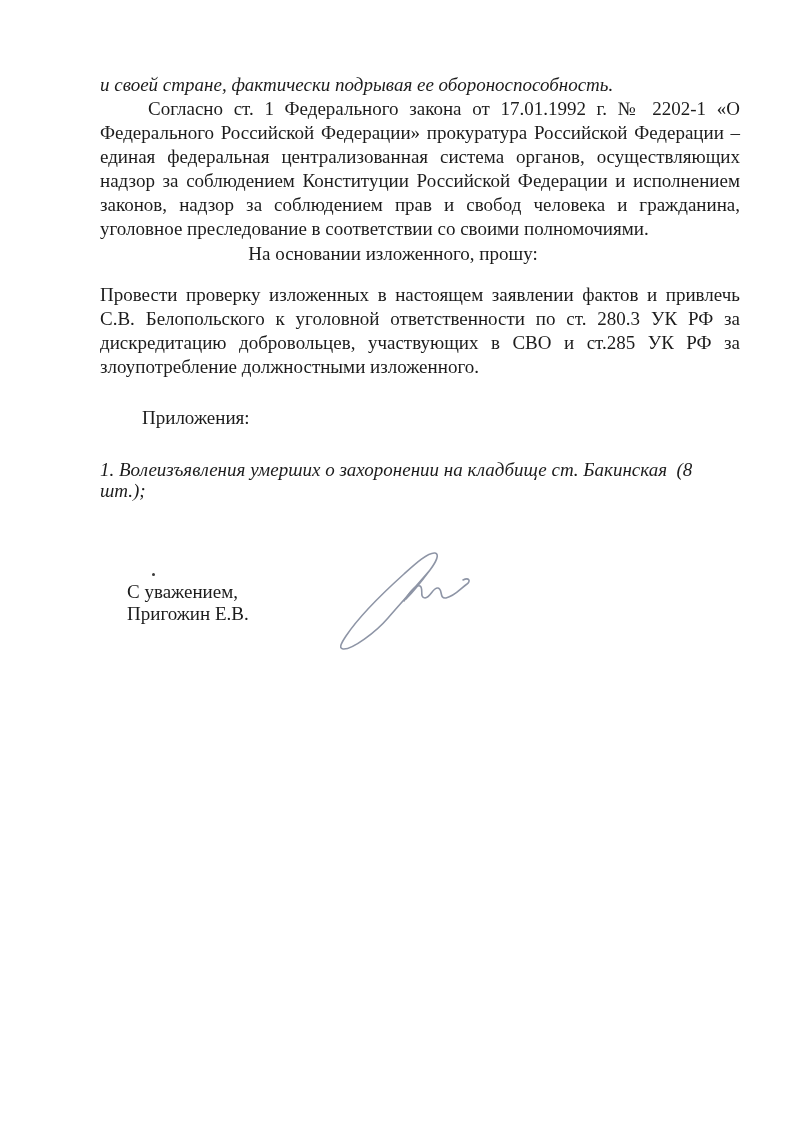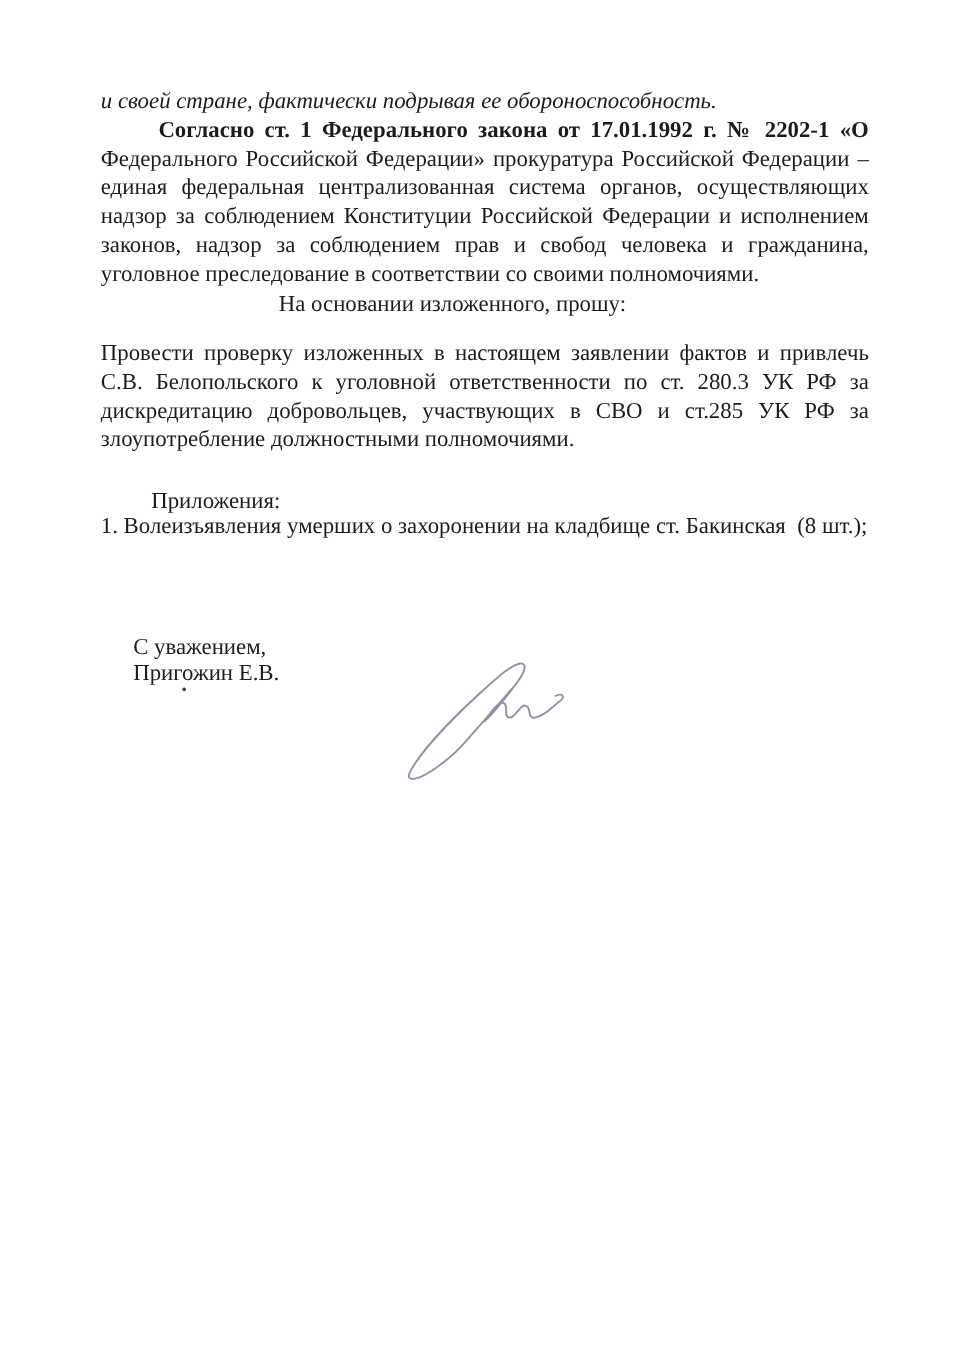--- a/index.html
+++ b/index.html
@@ -11,47 +11,49 @@
     position: relative;
     width: 794px;
     height: 1127px;
     background: #ffffff;
     overflow: hidden;
     font-family: "Liberation Serif", "DejaVu Serif", serif;
     color: #1c1c1c;
   }
   .content {
     position: absolute;
-    left: 84px;
+    left: 100px;
     top: 73px;
     width: 640px;
     font-size: 19px;
     line-height: 24px;
   }
   .line { min-height: 24px; }
   
   .jline {
     text-align: justify;
     text-align-last: justify;
   }
   .italic { font-style: italic; }
-  .indent-law { text-indent: 48px; font-weight: bold; }
+  .indent-law { text-indent: 48px; }
   .center-line {
     margin-top: 1px;
     margin-right: 54px;
     text-align: center;
   }
   .block-request { margin-top: 17px; }
   .appendix {
     margin-top: 28px;
     line-height: 21px;
   }
   .appendix-header { padding-left: 42px; }
   .appendix-item {
+    font-style: italic;
     white-space: pre-wrap;
+    margin-top: 31px;
   }
   .closing {
     margin-top: 80px;
     line-height: 22px;
     padding-left: 27px;
   }
   .signature-svg {
     position: absolute;
     left: 332px;
     top: 544px;
@@ -85,21 +87,21 @@
       <div class="line jline">законов, надзор за соблюдением прав и свобод человека и гражданина,</div>
       <div class="line">уголовное преследование в соответствии со своими полномочиями.</div>
     </div>
 
     <div class="line center-line">На основании изложенного, прошу:</div>
 
     <div class="block-request">
       <div class="line jline">Провести проверку изложенных в настоящем заявлении фактов и привлечь</div>
       <div class="line jline">С.В. Белопольского к уголовной ответственности по ст. 280.3 УК РФ за</div>
       <div class="line jline">дискредитацию добровольцев, участвующих в СВО и ст.285 УК РФ за</div>
-      <div class="line">злоупотребление должностными полномочиями.</div>
+      <div class="line">злоупотребление должностными изложенного.</div>
     </div>
 
     <div class="appendix">
       <div class="appendix-header">Приложения:</div>
       <div class="appendix-item">1. Волеизъявления умерших о захоронении на кладбище ст. Бакинская  (8 шт.);</div>
     </div>
 
     <div class="closing">
       <div>С уважением,</div>
       <div>Пригожин Е.В.</div>

